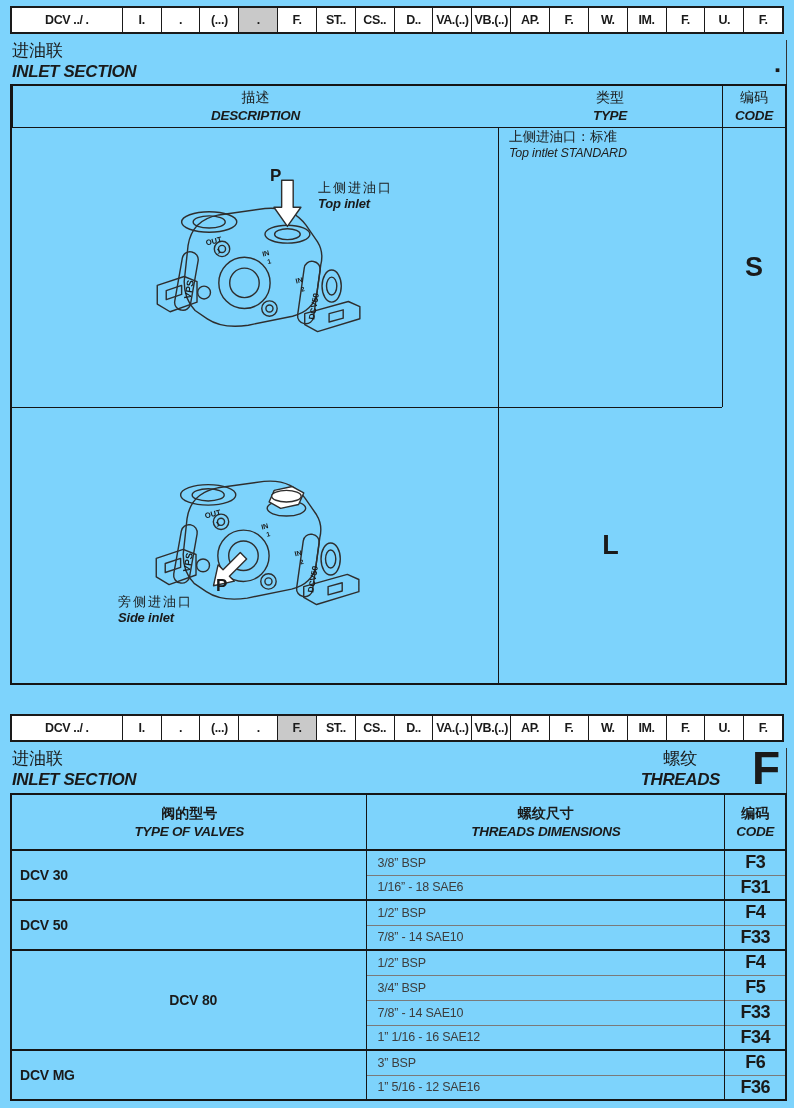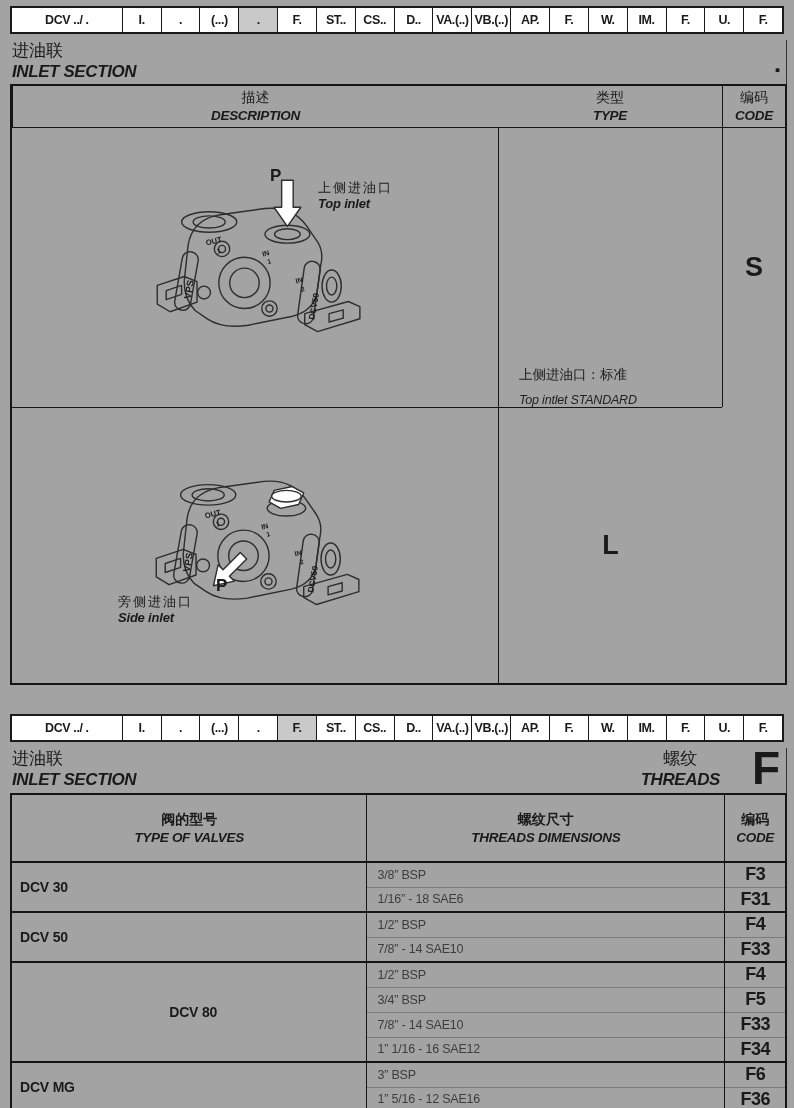--- a/index.html
+++ b/index.html
@@ -1,17 +1,17 @@
 <!DOCTYPE html>
 <html><head>
 <meta charset="utf-8">
 <style>
   * { margin:0; padding:0; box-sizing:border-box; }
   body { background:#e8e8e8; font-family:"Liberation Sans", sans-serif; color:#1a1a1a; }
-  .page { position:relative; width:794px; height:1108px; background:#a3a3a3; overflow:hidden; }
+  .page { position:relative; width:794px; height:1108px; background:#7dd3fc; overflow:hidden; }
 
   
   .strip { position:absolute; left:10px; width:774px; height:28px; border:2px solid #1a1a1a; display:flex; background:#fff; }
   .strip .cell { flex:1 1 0; border-left:1px solid #1a1a1a; display:flex; align-items:center; justify-content:center;
                  font-weight:bold; font-size:12.5px; letter-spacing:-0.4px; white-space:nowrap; }
   .strip .cell:first-child { flex:2.9 1 0; border-left:none; }
   .strip .cell.hl { background:#c9c9c9; }
 
   
   .sec-header { position:absolute; left:10px; width:777px; height:44px; border-right:1.5px solid #333; }
@@ -26,37 +26,37 @@
   .big-code { position:absolute; right:6px; top:-4px; font-size:46px; font-weight:bold; line-height:48px; }
 
   
   .t1 { position:absolute; left:10px; top:84px; width:777px; height:601px; border:2px solid #151515;
         display:grid; grid-template-columns:486px 224px 63px; grid-template-rows:41px 280px 276px; }
   .t1 .c { border-left:1.5px solid #151515; border-top:1.5px solid #151515; position:relative; }
   .t1 .nl { border-left:none; } .t1 .nt { border-top:none; }
   .colhead { display:flex; flex-direction:column; align-items:center; justify-content:center; }
   .colhead .zh { font-size:14px; line-height:18px; }
   .colhead .en { font-size:13.5px; line-height:17px; font-weight:bold; font-style:italic; letter-spacing:-0.3px; }
-  .desc-cell { display:flex; flex-direction:column; justify-content:flex-end; padding-left:20px; gap:9px; }
+  .desc-cell { display:flex; flex-direction:column; justify-content:flex-start; padding-left:10px; gap:0; }
   .desc-cell .zh { font-size:13.5px; }
   .desc-cell .en { font-size:12.5px; font-style:italic; letter-spacing:-0.2px; color:#222; }
   .code-cell { display:flex; align-items:center; justify-content:center; font-size:27px; font-weight:bold; }
 
   .draw-cell svg { position:absolute; }
   .p-label { position:absolute; font-size:17px; font-weight:bold; }
   .anno { position:absolute; }
   .anno .zh { font-size:13px; line-height:16px; letter-spacing:2px; }
   .anno .en { font-size:13px; line-height:16px; font-weight:bold; font-style:italic; letter-spacing:-0.2px; }
 
   
   .t2 { position:absolute; left:10px; top:793px; width:777px; border-collapse:collapse; table-layout:fixed;
         border:2px solid #151515; }
   .t2 col.c1 { width:355px; } .t2 col.c2 { width:357px; } .t2 col.c3 { width:61px; }
   .t2 th, .t2 td { border-left:1.5px solid #151515; padding:0; }
-  .t2 th { height:68px; border-bottom:2px solid #151515; }
+  .t2 th { height:56px; border-bottom:2px solid #151515; }
   .t2 td { height:25px; }
   .t2 tr.sub td { border-top:1px solid #7a7a7a; }
   .t2 tr.grp td { border-top:2px solid #151515; }
   .t2 td.valve { font-weight:bold; font-size:14px; padding-left:8px; letter-spacing:-0.2px; vertical-align:middle; }
   .t2 td.dim { font-size:12.5px; color:#3d3d3d; padding-left:10px; letter-spacing:-0.2px; vertical-align:middle; }
   .t2 td.codeB { font-size:18px; font-weight:bold; text-align:center; letter-spacing:-0.5px; vertical-align:middle; }
 
   .valve-art { stroke:#2e2e2e; stroke-width:2.2; fill:none; stroke-linejoin:round; stroke-linecap:round; }
   .valve-txt { fill:#1a1a1a; font-family:"Liberation Sans", sans-serif; font-weight:bold; }
 </style>

